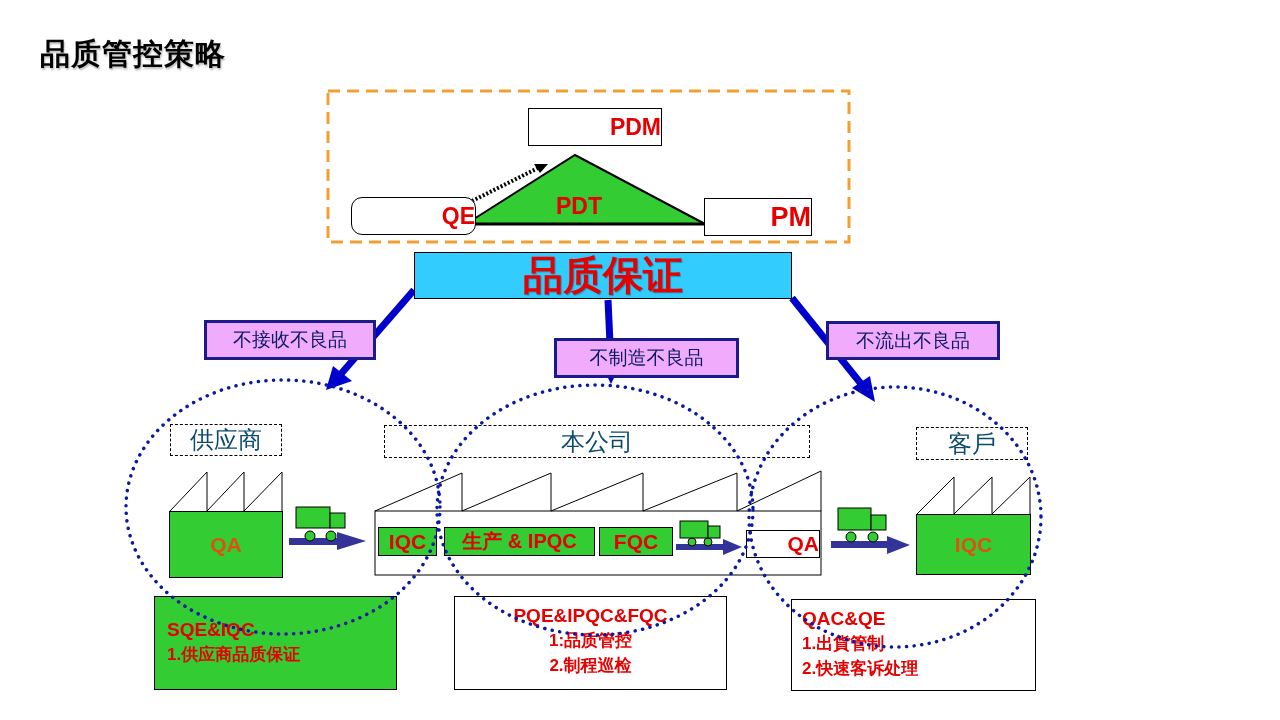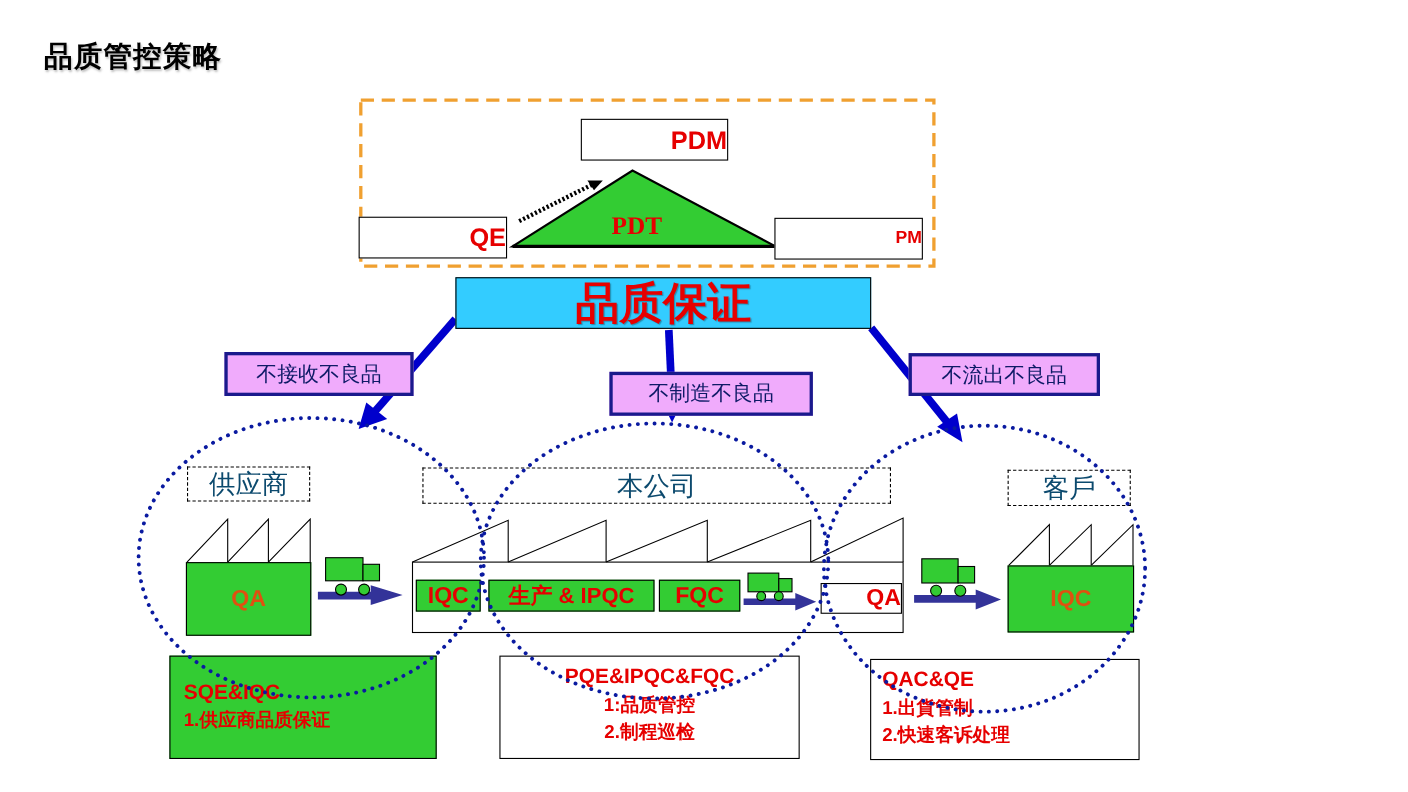--- a/index.html
+++ b/index.html
@@ -1,18 +1,18 @@
 <!DOCTYPE html>
 <html><head>
   <meta charset="utf-8">
   <style>
     html, body { margin:0; padding:0; background:#ffffff; }
     body { width:1280px; height:720px; position:relative; overflow:hidden; font-family:"DejaVu Sans","Liberation Sans",sans-serif; }
     .abs { position:absolute; }
-    .title { left:40px; top:34px; font-size:26px; font-weight:bold; color:#000; letter-spacing:1px; text-shadow:1px 2px 2px rgba(0,0,0,0.25); }
+    .title { left:40px; top:34px; font-size:30px; font-weight:bold; color:#000; letter-spacing:1px; text-shadow:1px 2px 2px rgba(0,0,0,0.25); }
     .box { position:absolute; background:#fff; border:1px solid #000; display:flex; align-items:center; justify-content:flex-end; color:#e60000; font-family:"Liberation Sans",sans-serif; font-weight:bold; box-sizing:border-box; }
     .dash-box { position:absolute; border:1px dashed #000; box-sizing:border-box; display:flex; align-items:center; justify-content:center; color:#0c4a6e; font-size:24px; }
     .green-label { position:absolute; background:#f0abfc; border:3px solid #1a1a8c; box-sizing:border-box; display:flex; align-items:center; justify-content:center; color:#0d1a66; font-size:19px; }
     .station { position:absolute; background:#33cc33; border:1px solid #000; box-sizing:border-box; display:flex; align-items:center; justify-content:center; color:#e60000; font-family:"Liberation Sans",sans-serif; font-weight:bold; font-size:21px; }
     .note { position:absolute; border:1px solid #000; box-sizing:border-box; color:#e60000; font-weight:bold; font-family:"Liberation Sans",sans-serif; }
     .note .h { font-size:19px; }
     .note .l { font-size:17px; }
     svg.overlay { position:absolute; left:0; top:0; pointer-events:none; }
   </style>
 </head>
@@ -83,27 +83,27 @@
     <rect x="838" y="508" width="33" height="22" fill="#33cc33" stroke="#000" stroke-width="1"></rect>
     <rect x="871" y="515" width="15" height="15" fill="#33cc33" stroke="#000" stroke-width="1"></rect>
     <circle cx="851" cy="537" r="5" fill="#33cc33" stroke="#000"></circle>
     <circle cx="873" cy="537" r="5" fill="#33cc33" stroke="#000"></circle>
   </g>
 </svg>
 
 <div class="box" style="left:528px;top:108px;width:134px;height:38px;font-size:23px;">
   <span>PDM</span>
 </div>
-<div class="box" style="left:326px;top:197px;width:135px;height:38px;font-size:23px;">
+<div class="box" style="left:351px;top:197px;width:125px;height:38px;font-size:23px;border-radius:11px;">
   <span>QE</span>
 </div>
-<div class="box" style="left:704px;top:198px;width:135px;height:38px;font-size:16px;">
+<div class="box" style="left:704px;top:198px;width:108px;height:38px;font-size:27px;">
   <span>PM</span>
 </div>
-<div class="abs" style="left:556px;top:193px;font-size:23px;font-weight:bold;color:#e60000;font-family:Liberation Serif, serif;">PDT</div>
+<div class="abs" style="left:556px;top:193px;font-size:23px;font-weight:bold;color:#e60000;font-family:Liberation Sans, sans-serif;">PDT</div>
 
 <div class="abs" style="left:414px;top:252px;width:378px;height:47px;background:#33ccff;border:1px solid #000;box-sizing:border-box;display:flex;align-items:center;justify-content:center;">
   <span style="color:#e60000;font-size:40px;font-weight:bold;text-shadow:1px 1px 1px rgba(0,0,0,0.3);">品质保证</span>
 </div>
 
 <div class="green-label" style="left:204px;top:320px;width:172px;height:40px;">
   <span>不接收不良品</span>
 </div>
 <div class="green-label" style="left:554px;top:323px;width:185px;height:40px;margin-top:15px;">
   <span>不制造不良品</span>

